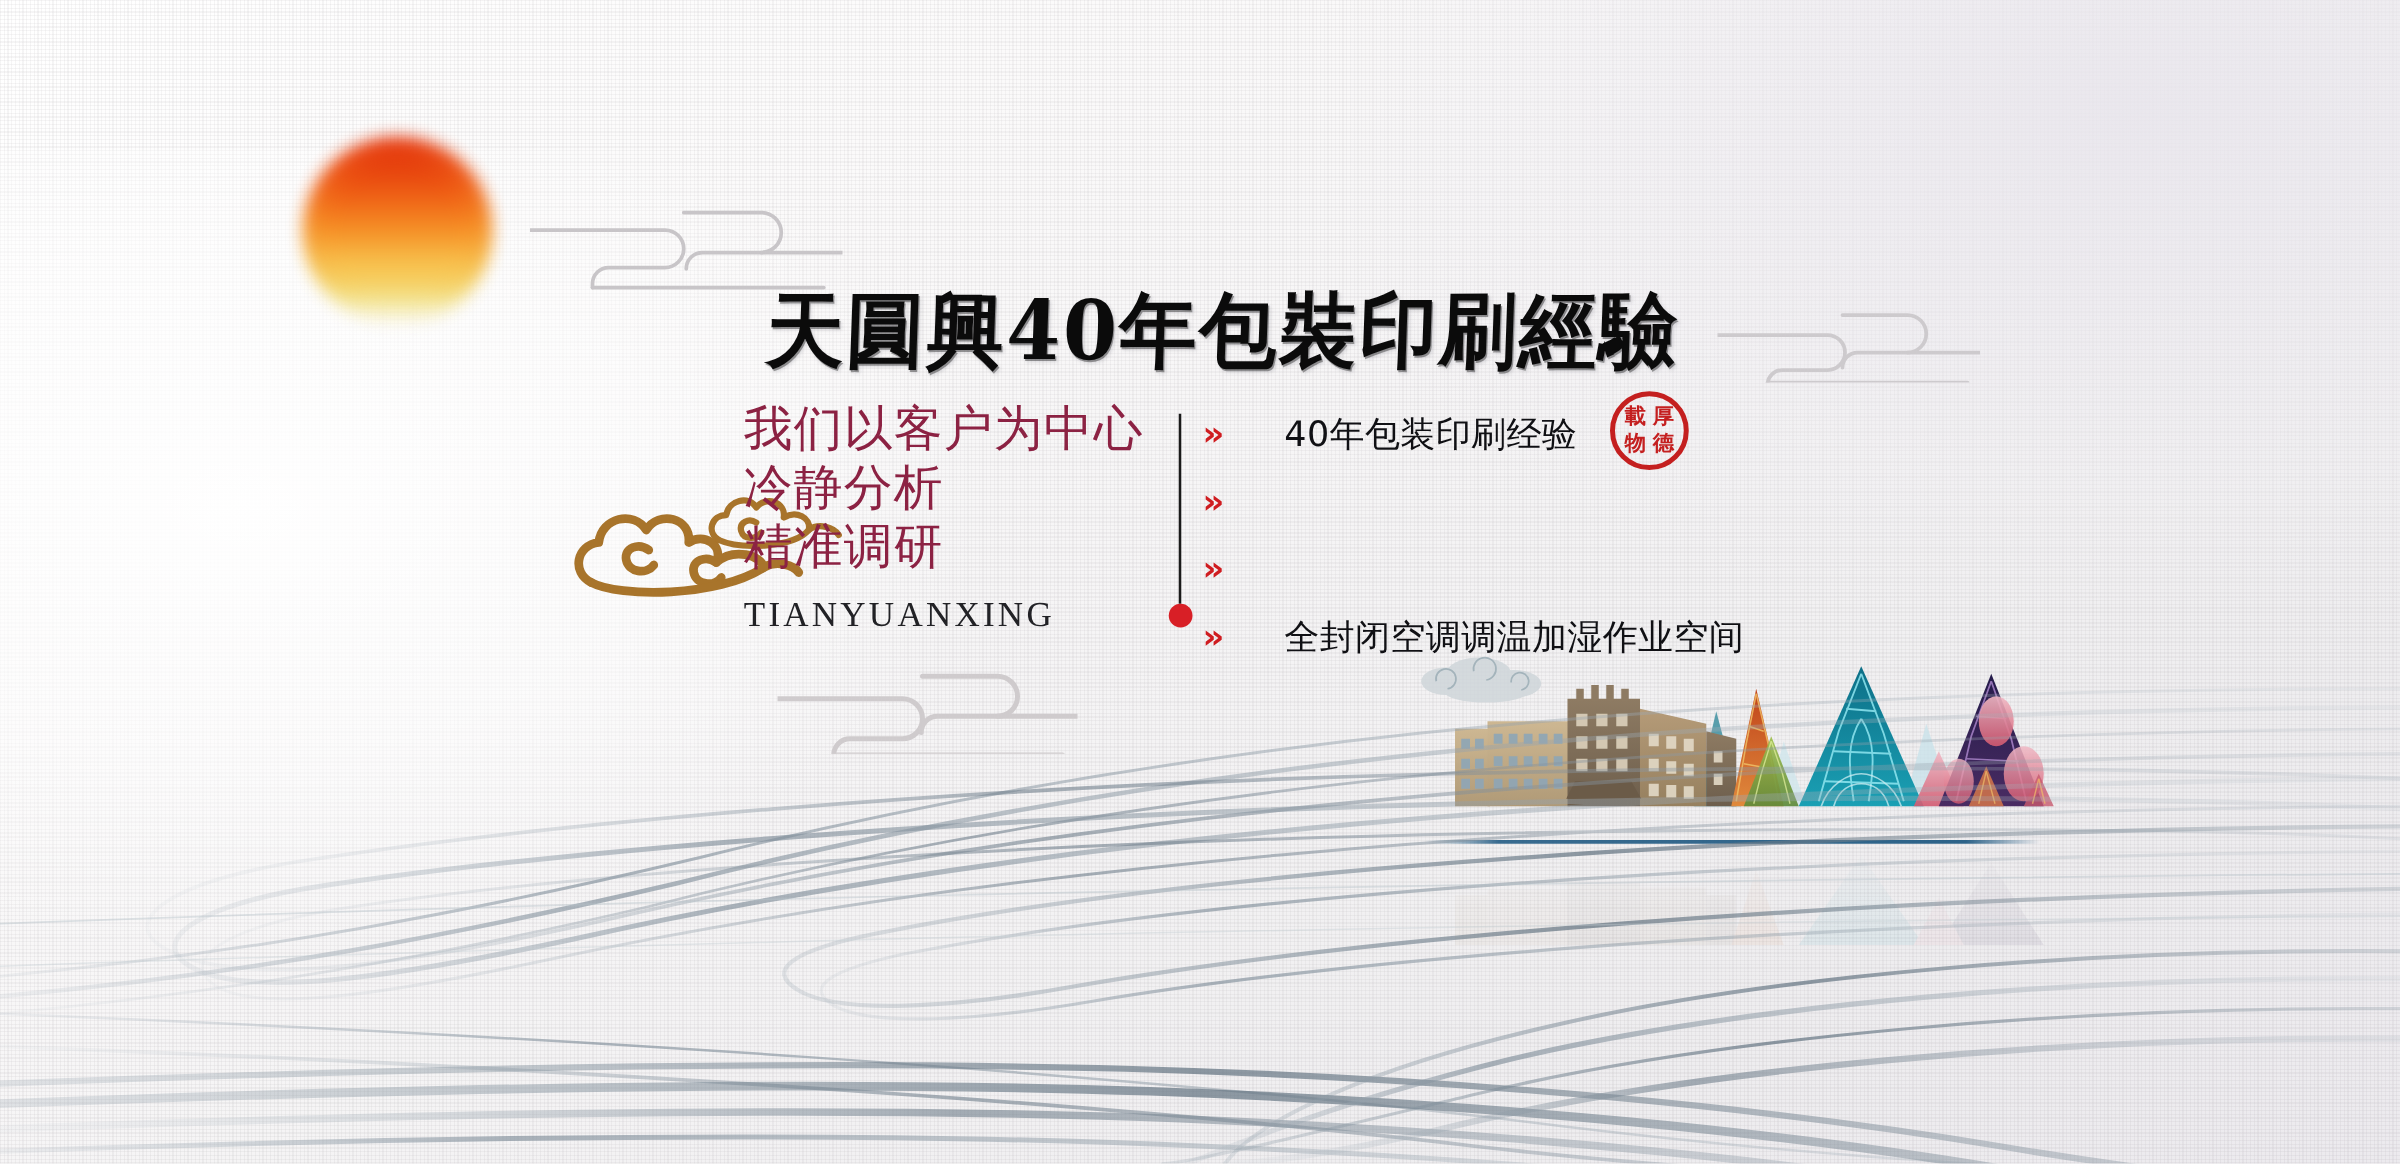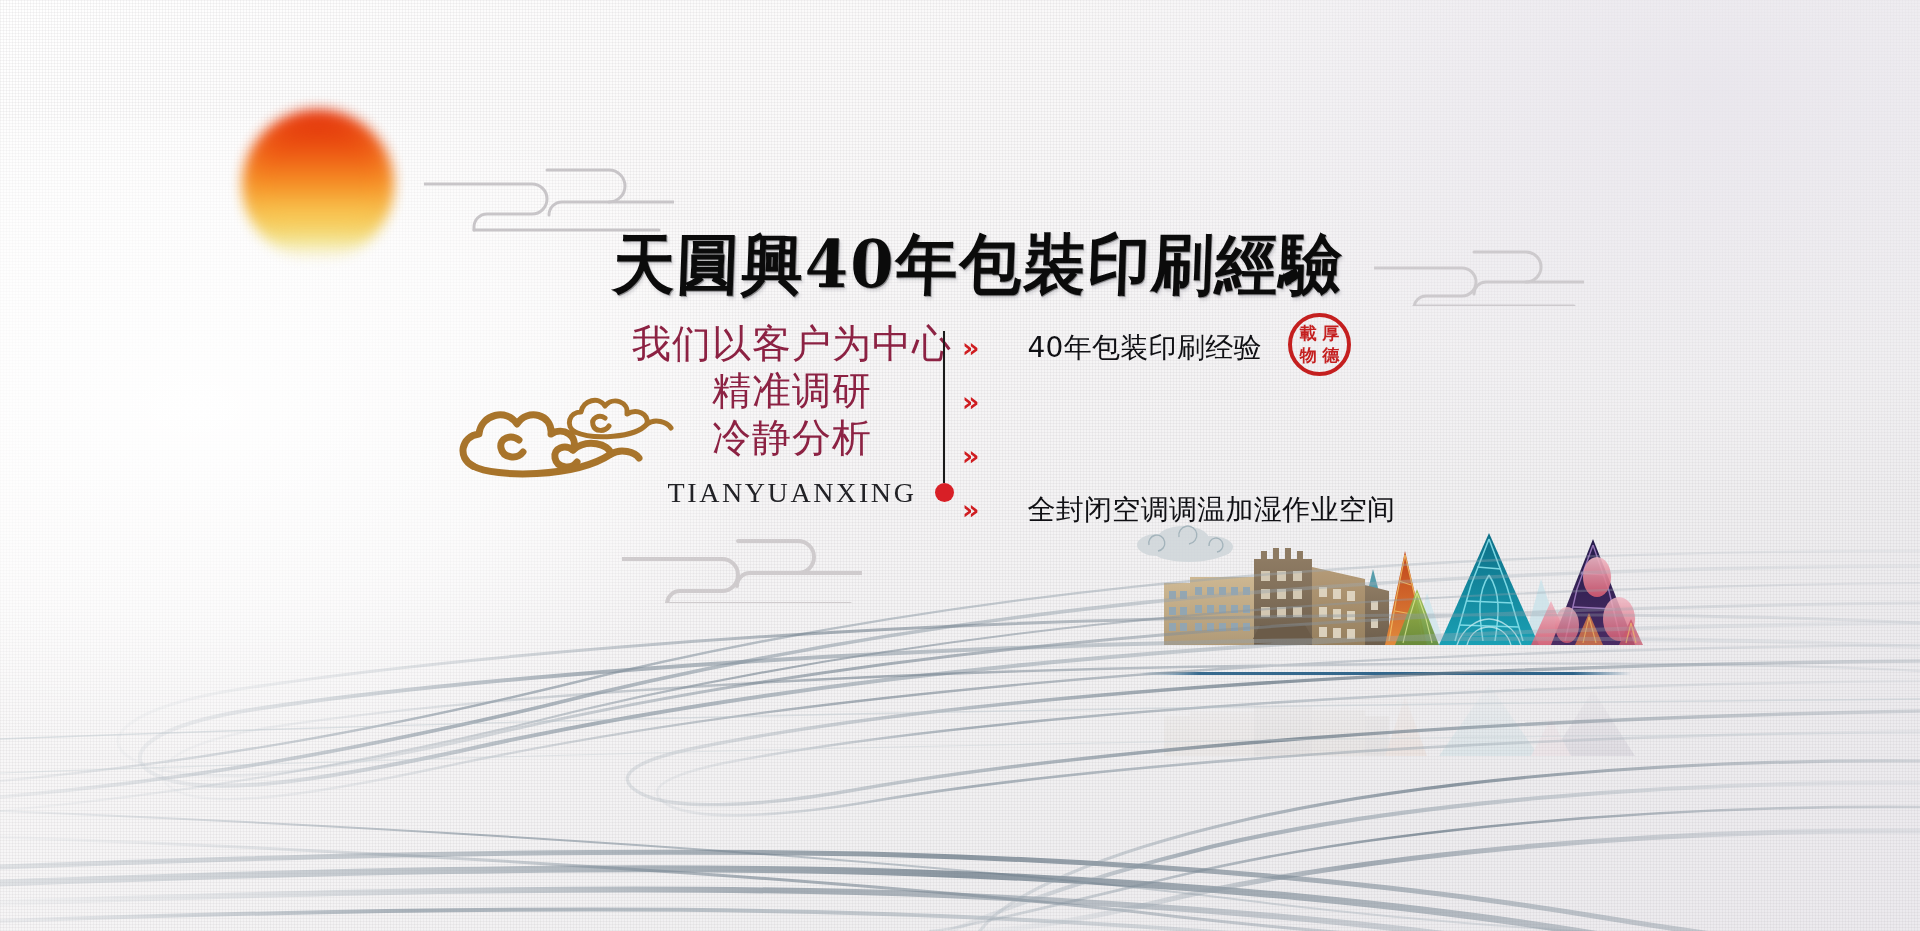--- a/index.html
+++ b/index.html
@@ -64,28 +64,27 @@
     letter-spacing:2px;
     color:#0b0b0b;
     white-space:nowrap;
     text-shadow:1px 1px 0 rgba(0,0,0,.35), 2px 2px 3px rgba(120,120,130,.25);
     transform:skewX(-2deg) scaleY(1.06);
     transform-origin:left bottom;
   }
 
   
   .slogan{
-    position:absolute;left:632px;top:320px;
+    position:absolute;left:595px;top:320px;
     color:#8c2243;
     font-family:"DejaVu Serif", serif;
     font-size:39px;
     line-height:47px;
     letter-spacing:1px;
     white-space:nowrap;
-    text-align:center;
   }
   .slogan .ln{display:block;}
   .slogan-en{
     display:block;margin-top:8px;
     font-family:"Liberation Serif", serif;
     font-size:28px;letter-spacing:2.6px;color:#222226;
   }
 
   
   .divider{
@@ -205,22 +204,22 @@
         <path d="M40 26 C34 22 26 26 28 33 C30 40 40 40 44 34"></path>
         <path d="M10 40 C28 48 70 46 82 32"></path>
       </g>
     </svg>
   </div>
 
   <div class="headline">天圓興40年包裝印刷經驗</div>
 
   <div class="slogan">
     <span class="ln">我们以客户为中心</span>
+    <span class="ln">冷静分析</span>
     <span class="ln">精准调研</span>
-    <span class="ln">冷静分析</span>
     <span class="slogan-en">TIANYUANXING</span>
   </div>
 
   <div class="divider"></div>
   <div class="divider-dot"></div>
 
   <div class="bullets">
     <div class="bullet">
       <span class="chev">»</span>
       <span class="btxt">40年包装印刷经验</span>

